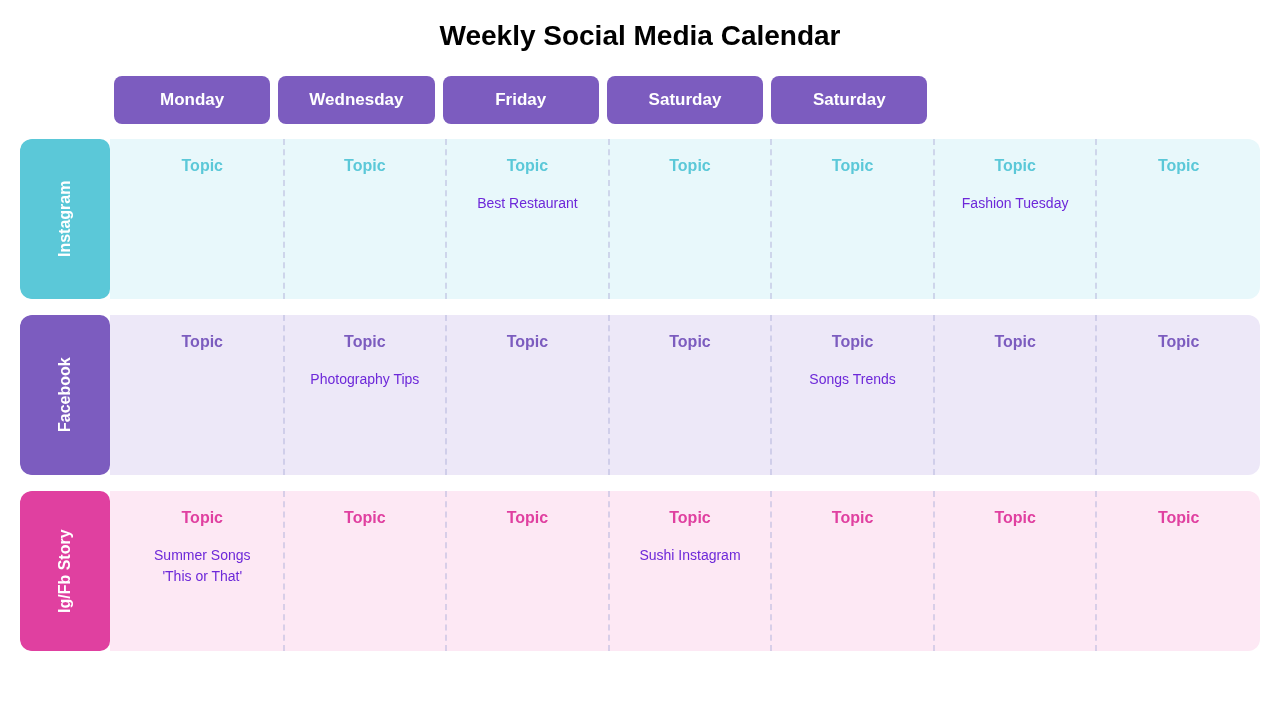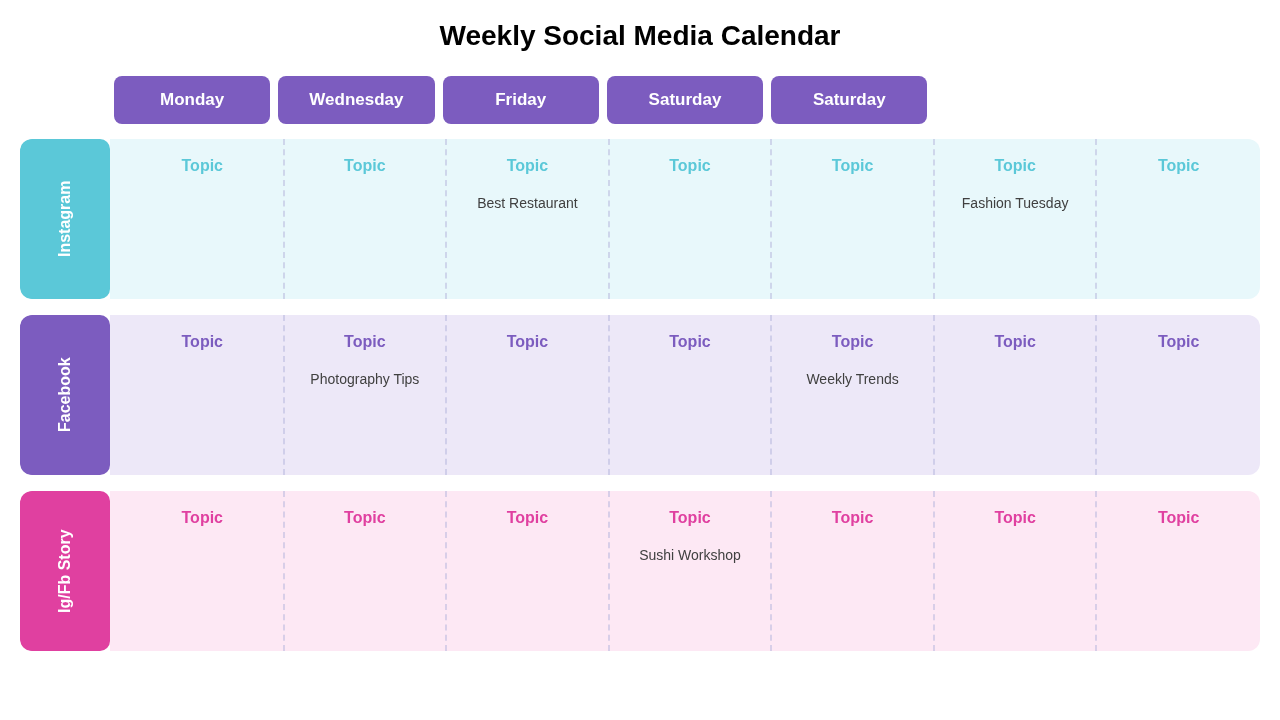--- a/index.html
+++ b/index.html
@@ -104,21 +104,21 @@
       font-weight: 700;
       font-size: 16px;
       margin-bottom: 18px;
     }
     .cell-topic.instagram-topic { color: #5bc8d8; }
     .cell-topic.facebook-topic { color: #7c5cbf; }
     .cell-topic.igfb-topic { color: #e040a0; }
 
     .cell-content {
       font-size: 14px;
-      color: #404040;
+      color: #6d28d9;
       text-align: center;
       line-height: 1.5;
     }
   </style>
 </head>
 <body>
 
 <h1 data-name="page-title">Weekly Social Media Calendar</h1>
 
 <div data-name="calendar-container">
@@ -172,45 +172,47 @@
             <div class="cell-content" data-name="cell-content" style="white-space: pre-line;">Photography Tips</div>
           </div>
           <div class="cell" data-name="cell-facebook-wednesday">
             <div class="cell-topic facebook-topic" data-name="cell-topic">Topic</div>
           </div>
           <div class="cell" data-name="cell-facebook-thursday">
             <div class="cell-topic facebook-topic" data-name="cell-topic">Topic</div>
           </div>
           <div class="cell" data-name="cell-facebook-friday">
             <div class="cell-topic facebook-topic" data-name="cell-topic">Topic</div>
-            <div class="cell-content" data-name="cell-content" style="white-space: pre-line;">Weekly Trends</div>
+            <div class="cell-content" data-name="cell-content" style="white-space: pre-line;">Songs Trends</div>
           </div>
           <div class="cell" data-name="cell-facebook-saturday">
             <div class="cell-topic facebook-topic" data-name="cell-topic">Topic</div>
           </div>
           <div class="cell" data-name="cell-facebook-sunday">
             <div class="cell-topic facebook-topic" data-name="cell-topic">Topic</div>
           </div>
         </div>
       </div>
       <div class="section-row" data-name="section-row-igfb">
         <div class="section-label igfb" data-name="section-label-igfb">Ig/Fb Story</div>
         <div class="section-bg igfb-bg" data-name="section-bg-igfb">
           <div class="cell" data-name="cell-igfb-monday">
             <div class="cell-topic igfb-topic" data-name="cell-topic">Topic</div>
+            <div class="cell-content" data-name="cell-content" style="white-space: pre-line;">Summer Songs
+'This or That'</div>
           </div>
           <div class="cell" data-name="cell-igfb-tuesday">
             <div class="cell-topic igfb-topic" data-name="cell-topic">Topic</div>
           </div>
           <div class="cell" data-name="cell-igfb-wednesday">
             <div class="cell-topic igfb-topic" data-name="cell-topic">Topic</div>
           </div>
           <div class="cell" data-name="cell-igfb-thursday">
             <div class="cell-topic igfb-topic" data-name="cell-topic">Topic</div>
-            <div class="cell-content" data-name="cell-content" style="white-space: pre-line;">Sushi Workshop</div>
+            <div class="cell-content" data-name="cell-content" style="white-space: pre-line;">Sushi Instagram</div>
           </div>
           <div class="cell" data-name="cell-igfb-friday">
             <div class="cell-topic igfb-topic" data-name="cell-topic">Topic</div>
           </div>
           <div class="cell" data-name="cell-igfb-saturday">
             <div class="cell-topic igfb-topic" data-name="cell-topic">Topic</div>
           </div>
           <div class="cell" data-name="cell-igfb-sunday">
             <div class="cell-topic igfb-topic" data-name="cell-topic">Topic</div>
           </div>

